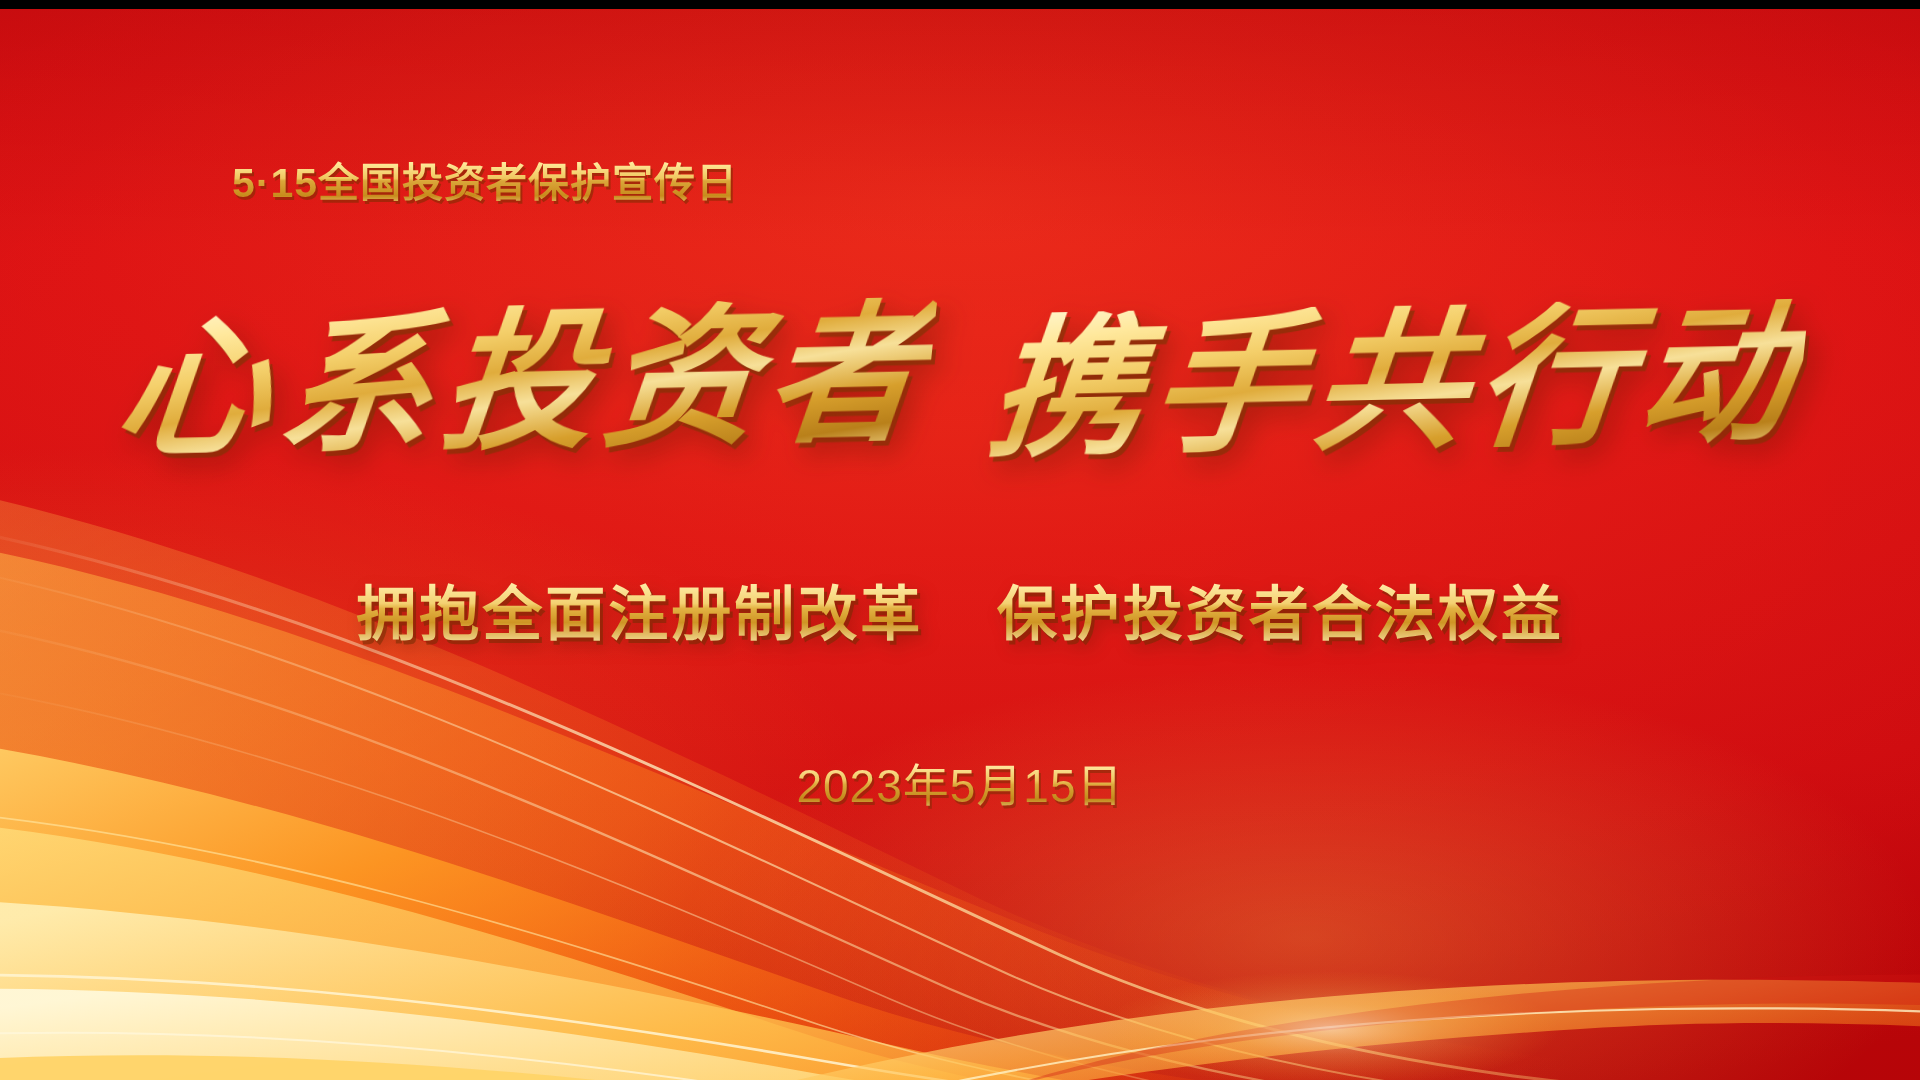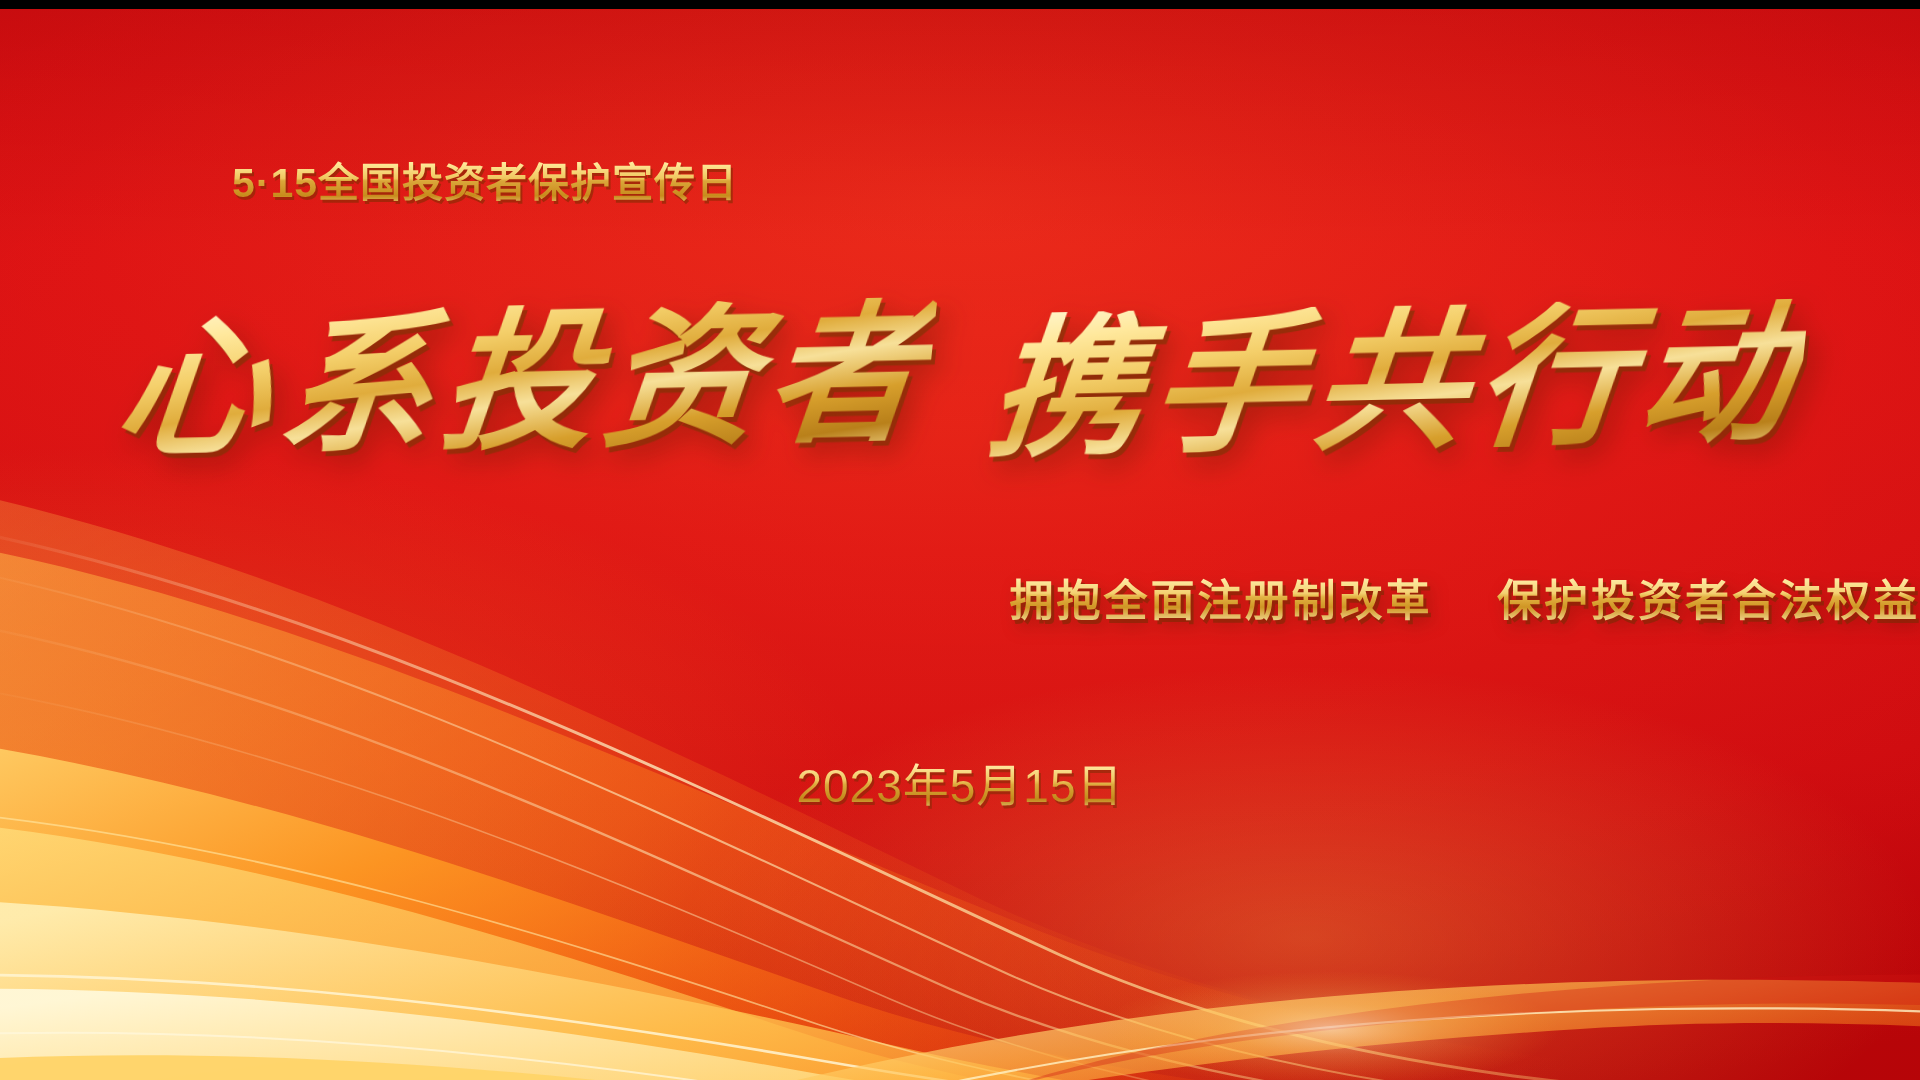--- a/index.html
+++ b/index.html
@@ -90,23 +90,23 @@
     -webkit-background-clip:text;background-clip:text;color:transparent;
     filter:
       drop-shadow(4px 5px 0 rgba(122,54,4,.62))
       drop-shadow(9px 10px 14px rgba(90,20,0,.38));
   }
   .main-title .gap{display:inline-block;width:54px;}
 
   .subtitle{
     position:absolute;
     left:0; right:0; top:556px;
-    text-align:right;
-    white-space:nowrap;
-    font-size:44px;
+    text-align:center;
+    white-space:nowrap;
+    font-size:60px;
     font-weight:700;
     letter-spacing:3px;
     background:linear-gradient(180deg,
         #fff9dd 0%,
         #ffeda8 20%,
         #f4d172 44%,
         #e3b243 50%,
         #cf9524 66%,
         #f0d58c 88%,
         #fdf0bd 100%);

